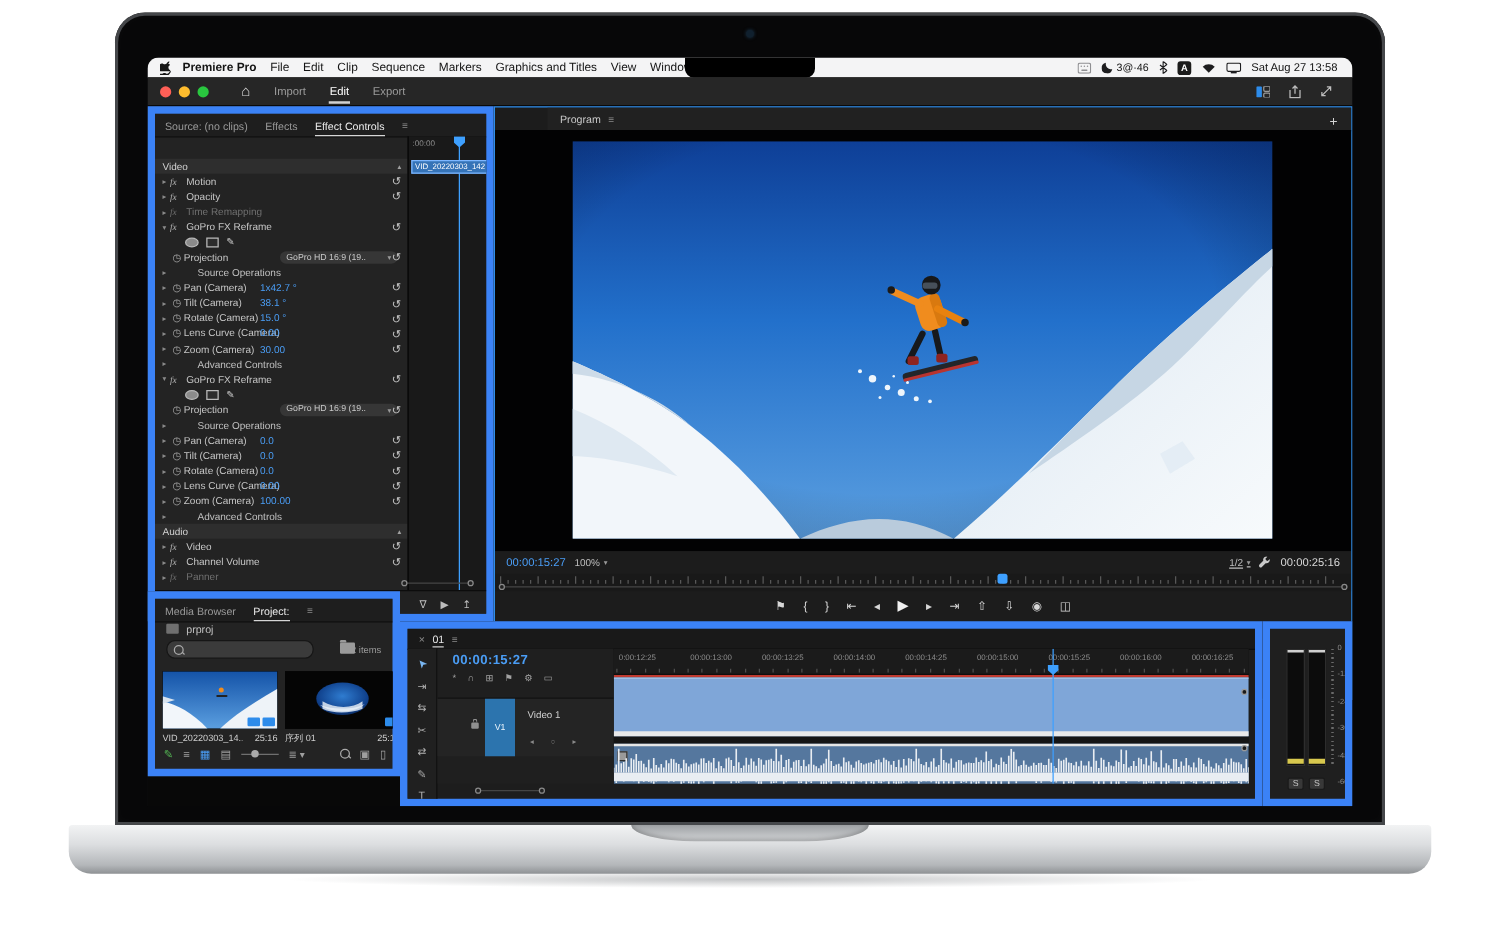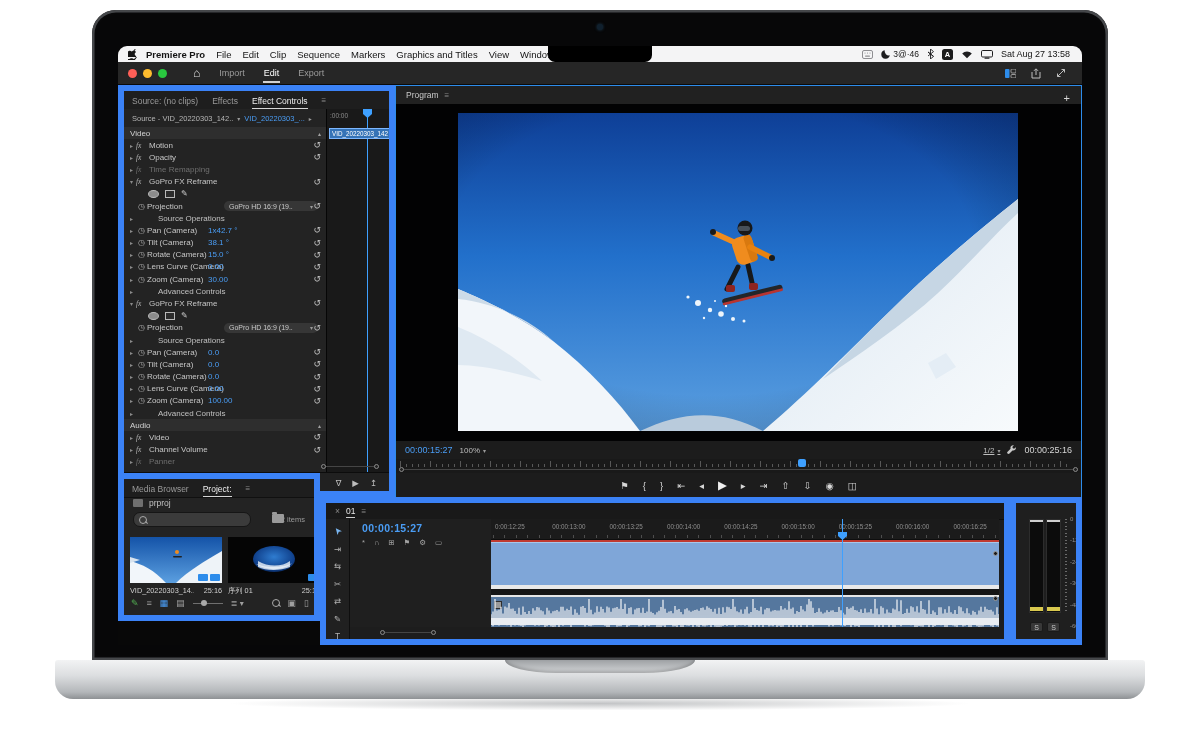--- a/index.html
+++ b/index.html
@@ -25,21 +25,21 @@
   .tlight{width:9px;height:9px;border-radius:50%;margin-right:6px;}
   .tlr{background:#ff5f57;margin-left:10px;}.tly{background:#febc2e;}.tlg{background:#29c73f;}
   .homeic{color:#dcdcdc;font-size:12px;margin:0 18px 0 20px;line-height:1;}
   .wtab{color:#9b9b9b;font-size:9px;margin-right:17px;padding:5px 1px 3px;border-bottom:2px solid transparent;}
   .wtab.active{color:#fff;border-bottom-color:#d2d2d2;}
   .center-status{position:absolute;left:0;right:0;text-align:center;color:#8d8d8d;font-size:8.5px;pointer-events:none;}
   .tb-icons{margin-left:auto;display:flex;align-items:center;gap:15px;padding-right:16px;z-index:2;}
   
   .panel{position:absolute;background:#232323;overflow:hidden;box-sizing:border-box;border:6px solid #3b82f6;}
   #ec{left:0;top:23px;width:277px;height:412px;}
-  #prog{left:277px;top:23px;width:687px;height:475px;border:1px solid #2d8ceb;background:#1c1c1c;}
+  #prog{left:277px;top:23px;width:687px;height:475px;border:1px solid #2d8ceb;background:#1c1c1c;padding-left:42px;}
   #proj{left:0;top:411px;width:202px;height:148px;}
   #tlp{left:202px;top:435px;width:690px;height:148px;background:#1d1d1d;}
   #met{left:892px;top:435px;width:72px;height:148px;background:#1f1f1f;}
   .ptabs{height:18px;display:flex;align-items:center;background:#1e1e1e;border-bottom:1px solid #101010;font-size:8.5px;color:#9a9a9a;padding-left:8px;gap:14px;}
   .ptab{padding:4px 0 2px;border-bottom:1.5px solid transparent;white-space:nowrap;}
   .ptab.active{color:#ececec;border-bottom-color:#d6d6d6;}
   .hamb{color:#8b8b8b;font-size:8px;}
   
   .srcrow{position:absolute;top:18px;left:0;width:202px;height:18px;font-size:7.5px;color:#b5b5b5;display:flex;align-items:center;padding-left:8px;box-sizing:border-box;gap:4px;white-space:nowrap;overflow:hidden;background:#232323;}
   .srcrow .blue{color:#4a9df5;}
@@ -243,26 +243,20 @@
           </span>
       </span>
     </div>
 
     <div class="panel" id="ec">
       <div class="ptabs">
         <span class="ptab">Source: (no clips)</span>
         <span class="ptab">Effects</span>
         <span class="ptab active">Effect Controls</span>
         <span class="hamb">≡</span>
-      </div>
-      <div class="srcrow">
-        <span>Source - VID_20220303_142..</span>
-        <span class="carat">▾</span>
-        <span class="blue">VID_20220303_...</span>
-        <span class="carat">▸</span>
       </div>
       <div class="ec-rows" id="ec-rows">
           <div class="ec-row header">
             <span class="hlabel">Video</span>
             <span class="harrow">▴</span>
           </div>
           <div class="ec-row">
             <span class="chev">▸</span>
             <span class="ecfx">fx</span>
             <span class="lbl">Motion</span>
@@ -761,20 +755,26 @@
       <div class="thead">
         <span class="ttc">00:00:15:27</span>
         <span class="ticons" id="tl-ticons">
             <span>*</span>
             <span>∩</span>
             <span>⊞</span>
             <span>⚑</span>
             <span>⚙</span>
             <span>▭</span>
           </span>
+        <div class="trk" style="top:39px;height:46px;">
+          <span class="locki"></span>
+          <span class="patch">V1</span>
+          <span class="tname2" style="top:8px;">Video 1</span>
+          <span class="tnav" style="top:30px;">◂ ○ ▸</span>
+        </div>
       </div>
       <div class="rail">
         <div class="ruler" id="tl-ruler">
             <span class="rlab" style="left:4px">0:00:12:25</span>
             <span class="rlab" style="left:61.3px">00:00:13:00</span>
             <span class="rlab" style="left:118.6px">00:00:13:25</span>
             <span class="rlab" style="left:175.89999999999998px">00:00:14:00</span>
             <span class="rlab" style="left:233.2px">00:00:14:25</span>
             <span class="rlab" style="left:290.5px">00:00:15:00</span>
             <span class="rlab" style="left:347.79999999999995px">00:00:15:25</span>

